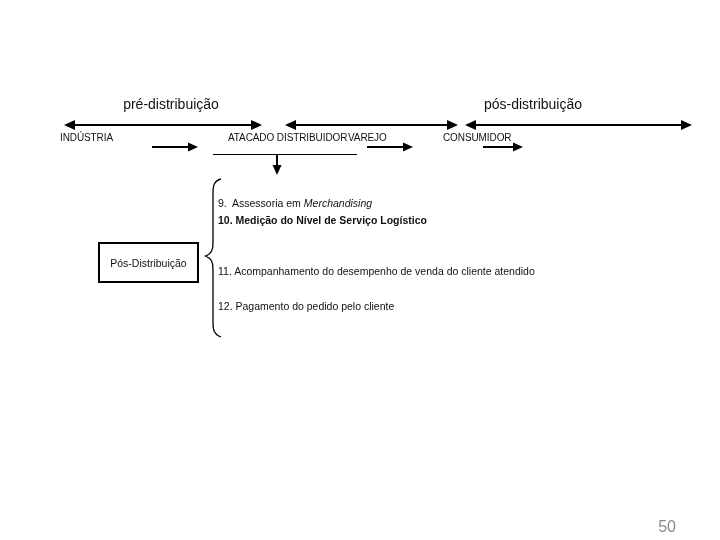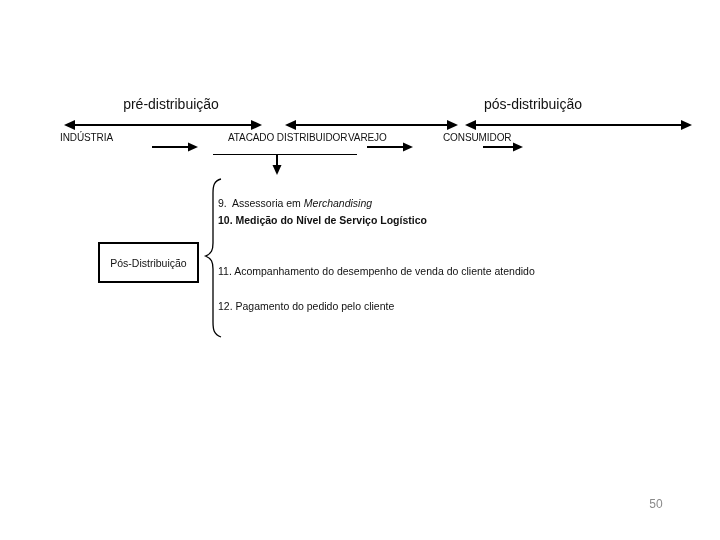--- a/index.html
+++ b/index.html
@@ -33,22 +33,22 @@
   .list-item {
     left:218px; font-size:10.5px; line-height:13px; color:#111111;
     white-space:pre;
   }
   .li-9  { top:197px; }
   .li-10 { top:214px;font-weight:bold; }
   .li-11 { top:265px; }
   .li-12 { top:300px; }
   .italic { font-style:italic; }
   .page-number {
-    left:636px; top:497px; width:40px; text-align:center;
-    font-size:12px; color:#8a8a8a;
+    left:636px; top:518px; width:40px; text-align:right;
+    font-size:16px; color:#8a8a8a;
   }
 </style>
 </head>
 <body>
 
 <div class="slide">
 
   <div class="abs phase-label phase-pre">pré-distribuição</div>
   <div class="abs phase-label phase-pos">pós-distribuição</div>
 

